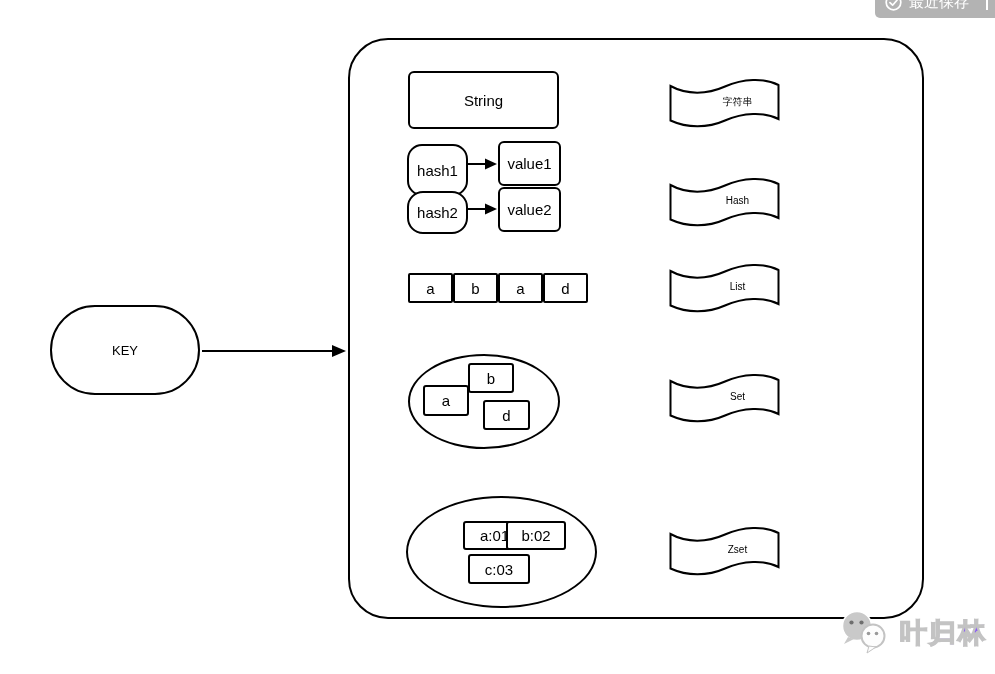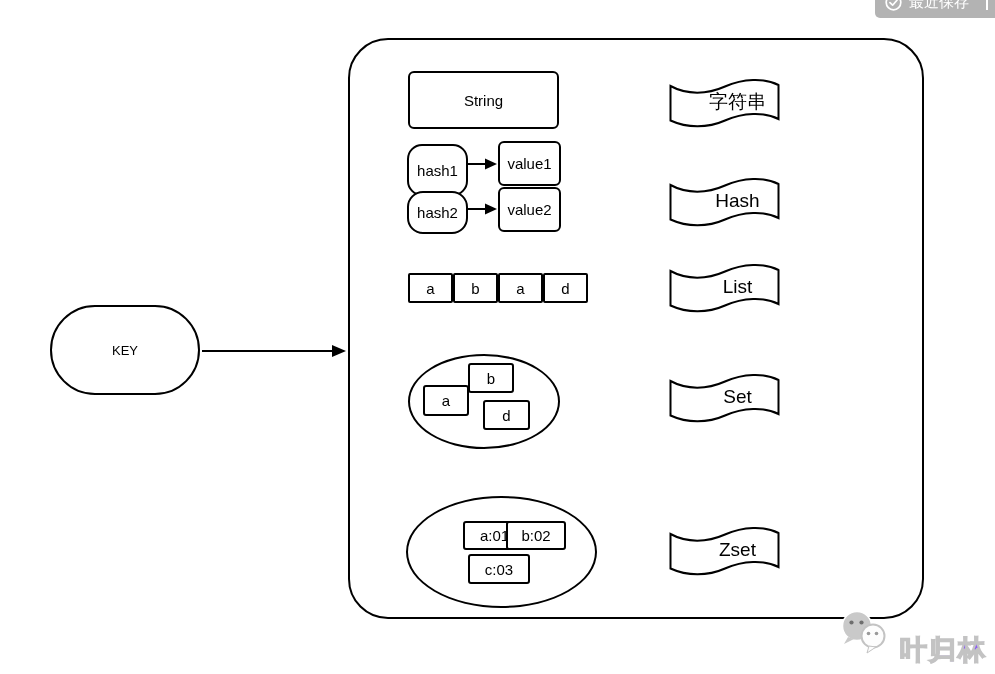--- a/index.html
+++ b/index.html
@@ -60,33 +60,33 @@
 
   .z-a01 { left:80px;  top:481px; width:63px; height:29px; border-radius:3px;margin-left:33px; }
   .z-b02 { left:156px; top:481px; width:60px; height:29px; border-radius:3px; }
   .z-c03 { left:118px; top:514px; width:62px; height:30px; border-radius:3px; }
 
   
   .flag { position:absolute; left:319px; width:111px; height:53px; }
   .flag svg { position:absolute; left:0; top:0; width:100%; height:100%; }
   .flag span {
     position:absolute; inset:0; display:flex; align-items:center; justify-content:center;
-    font-size:19px;
+    font-size:10px;
     padding-left:26px;
   }
   .flag-1 { top:35px; }  .flag-2 { top:134px; } .flag-3 { top:220px; }
   .flag-4 { top:330px; } .flag-5 { top:483px; }
 
   
   .arrows { position:absolute; left:0; top:0; width:995px; height:674px; pointer-events:none; }
 
   
   .watermark { position:absolute; left:838px; top:608px; display:flex; align-items:flex-start; pointer-events:none; }
   .watermark-text {
-    margin-left:6px; margin-top:24px; font-size:27px; letter-spacing:2px;
+    margin-left:6px; margin-top:7px; font-size:27px; letter-spacing:2px;
     color:#8b5cf6; -webkit-text-stroke:1.4px #c3c3c3; font-weight:bold;
   }
 </style>
 </head>
 <body>
 
 <button class="recent-save">
   <svg width="17" height="17" viewBox="0 0 17 17">
     <circle cx="8.5" cy="8.5" r="7.3" fill="none" stroke="#ffffff" stroke-width="1.7"></circle>
     <path d="M5 8.7 L7.6 11.2 L12 6.2" fill="none" stroke="#ffffff" stroke-width="1.7" stroke-linecap="round" stroke-linejoin="round"></path>

